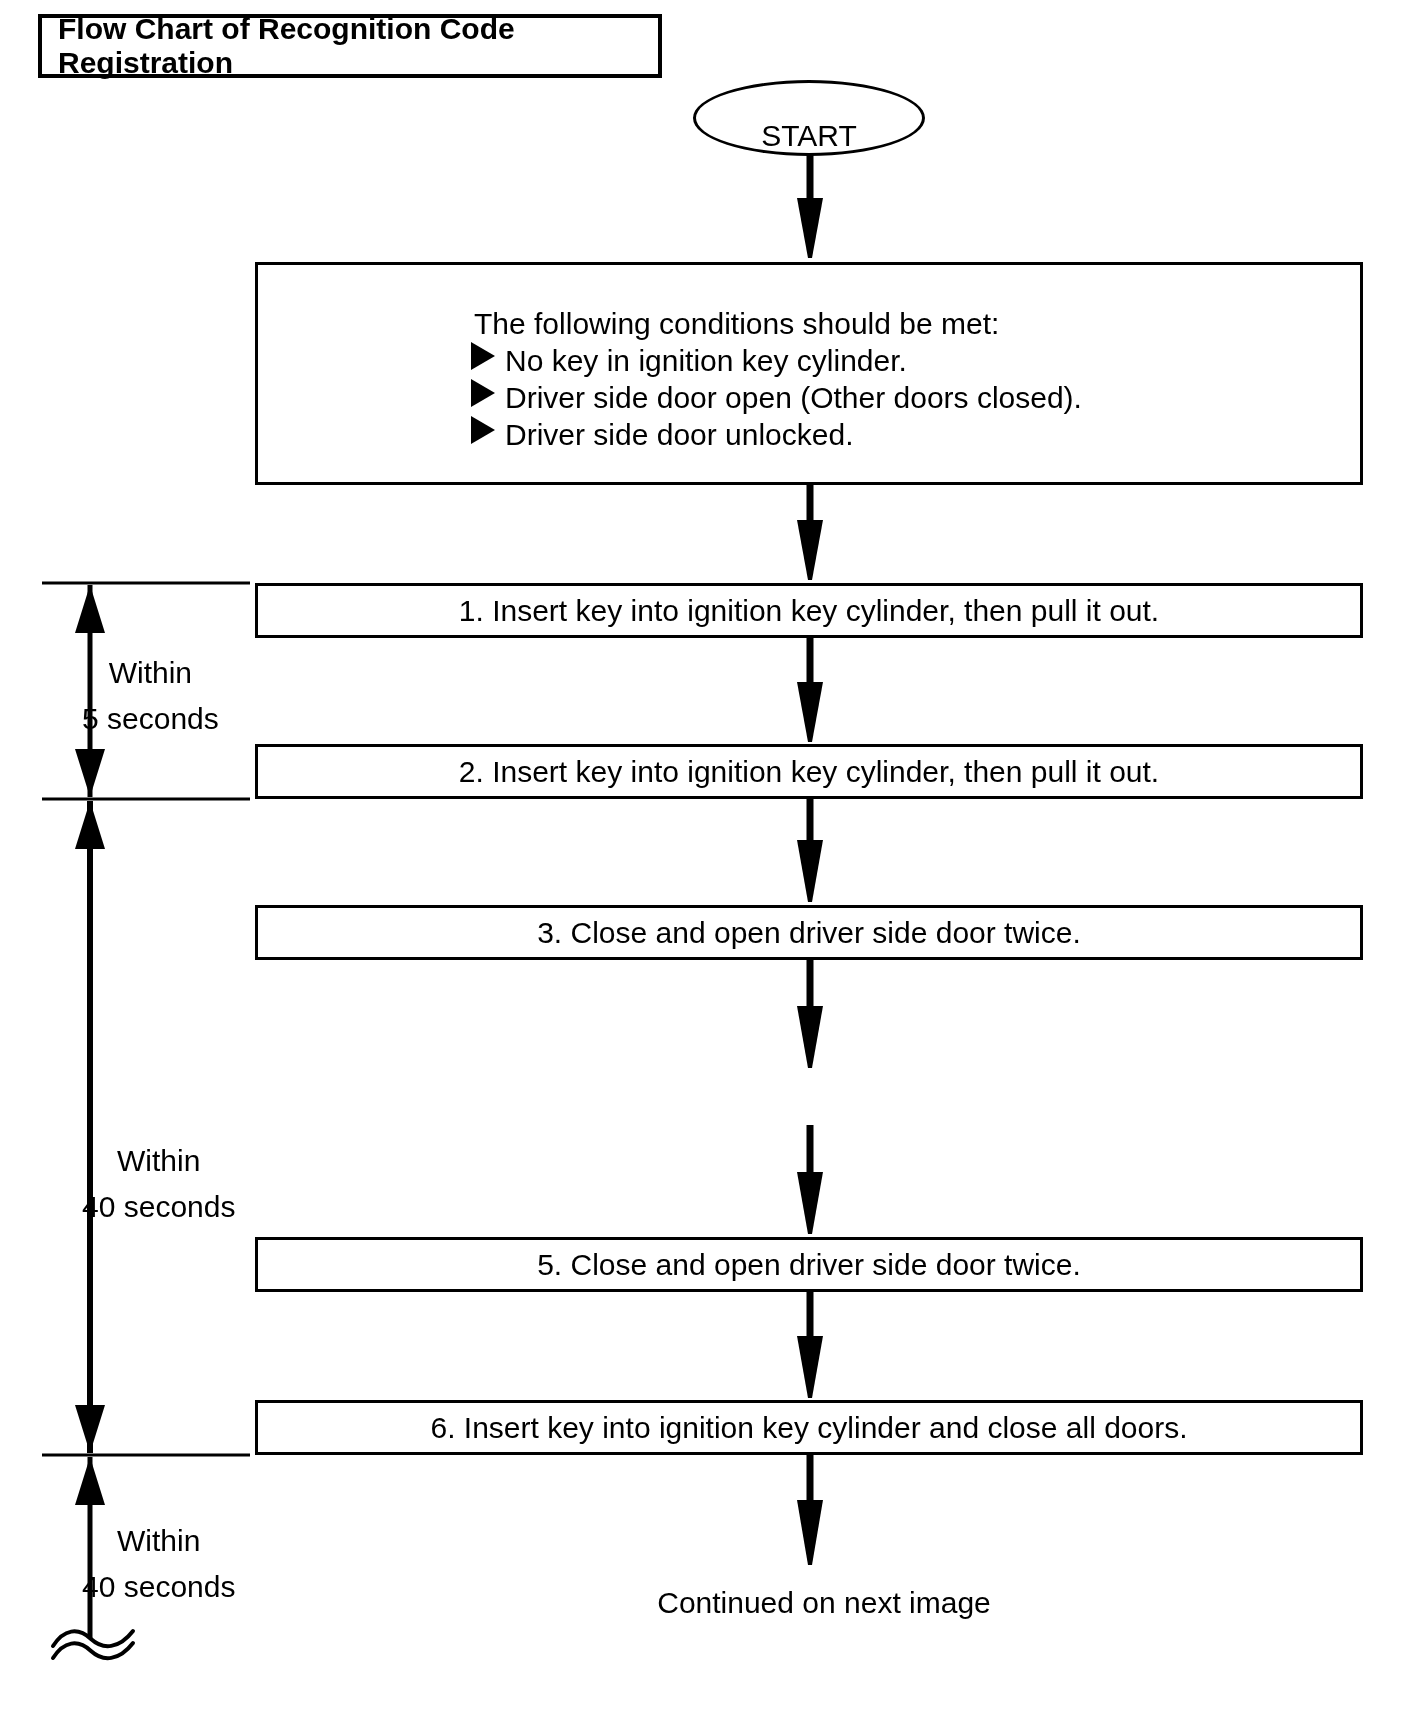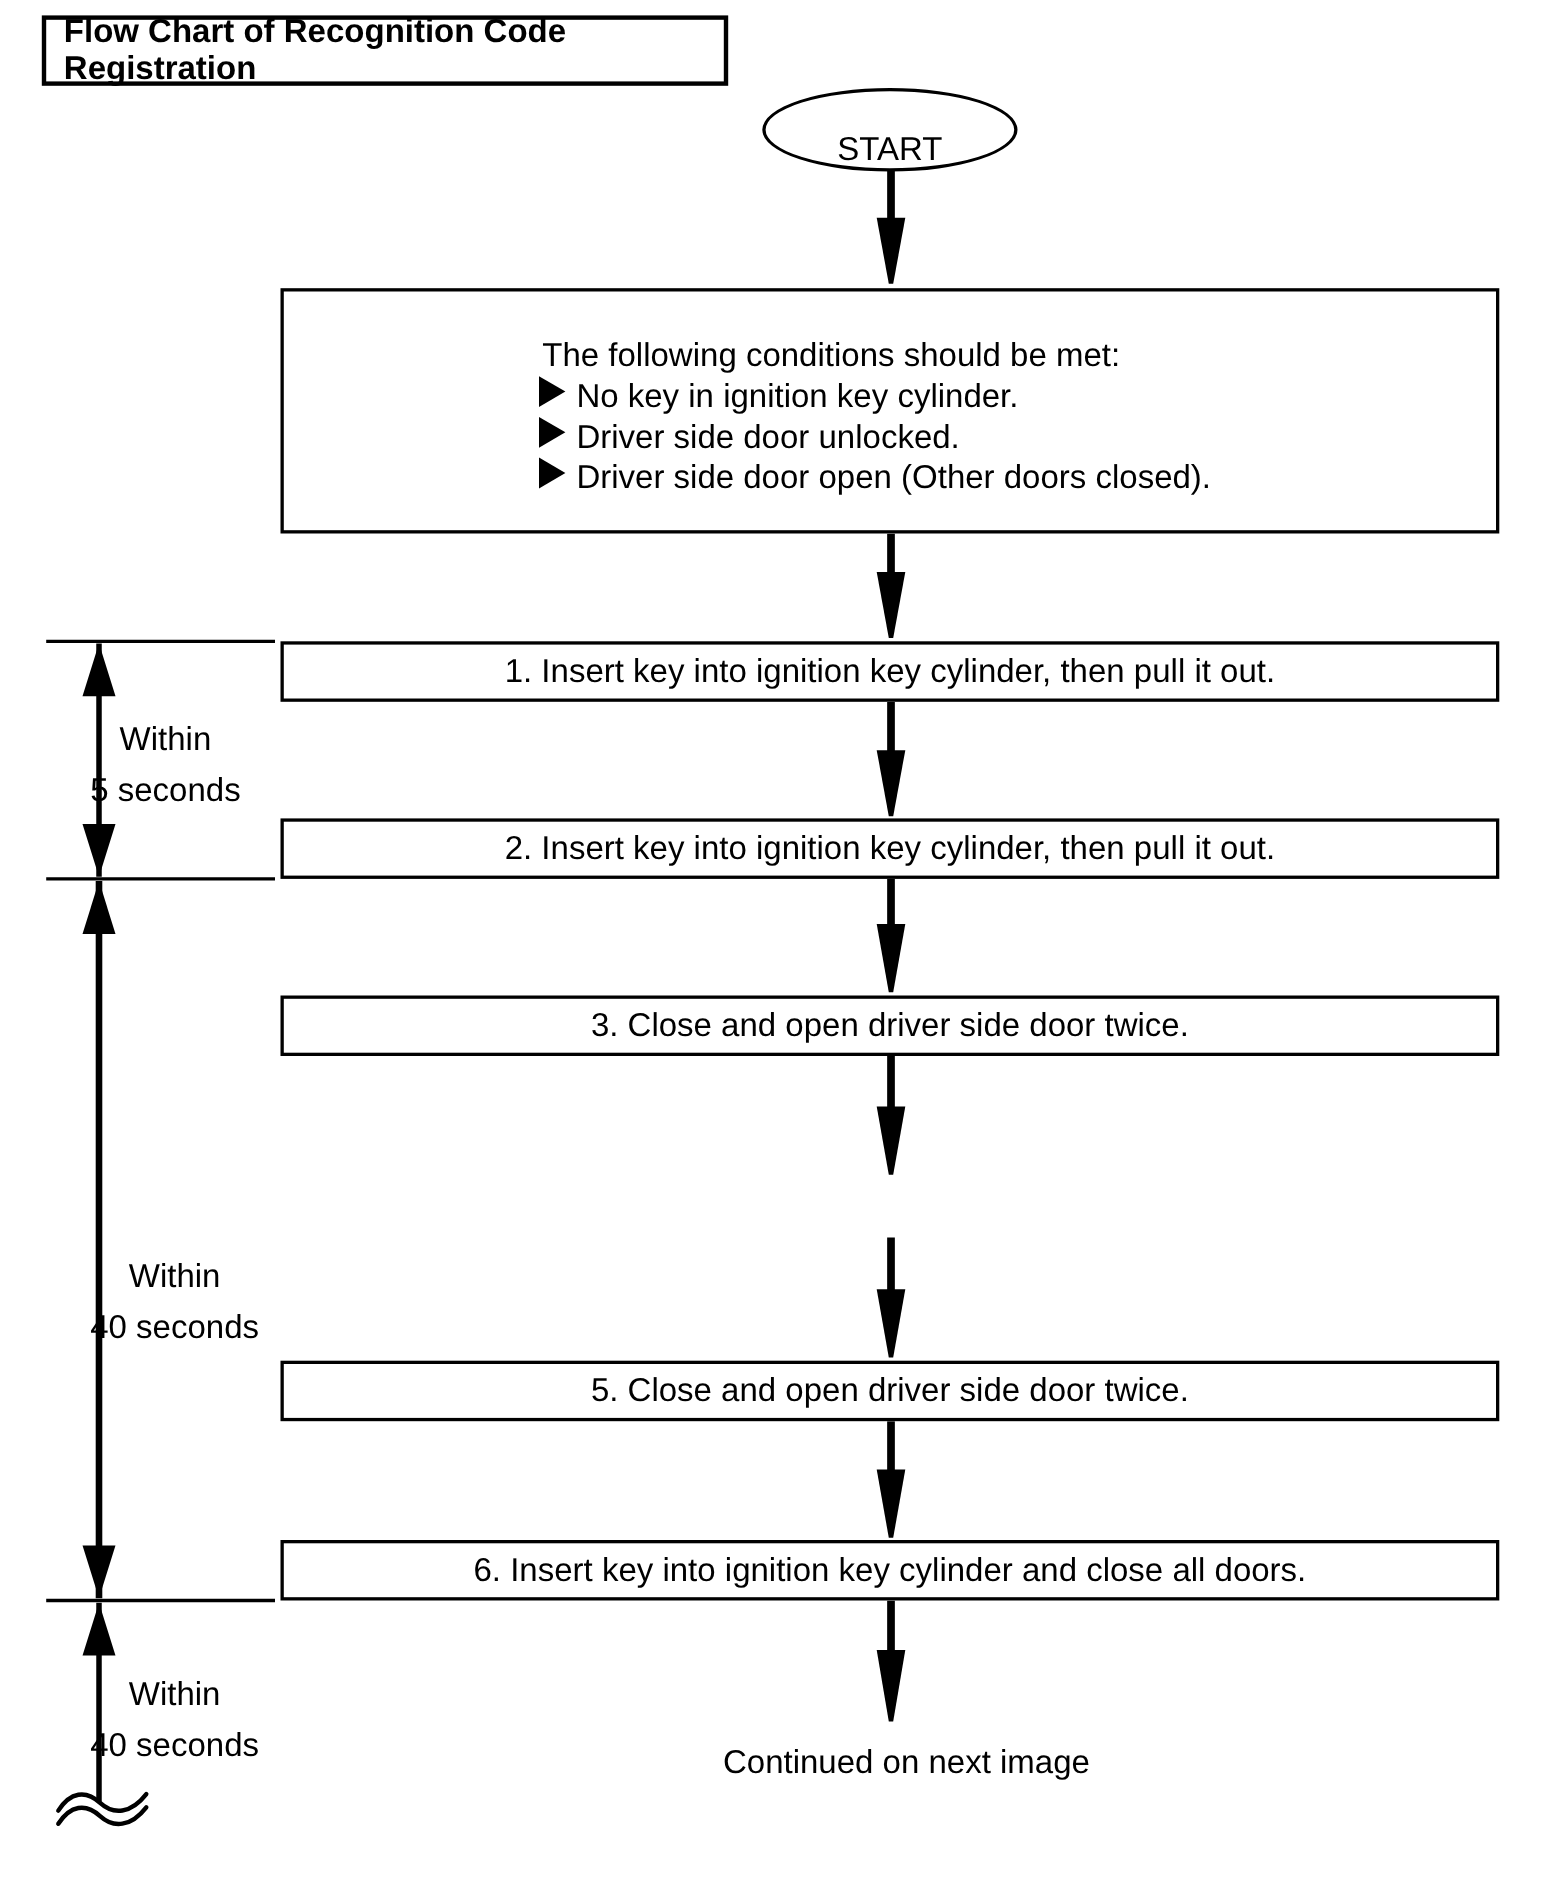--- a/index.html
+++ b/index.html
@@ -47,21 +47,21 @@
   .conditions-box {
     position: absolute;
     left: 255px; top: 262px;
     width: 1108px; height: 223px;
     border: 3px solid #000;
     background: #fff;
     font-size: 30px;
   }
   .cond-text {
     position: absolute;
-    left: 232px; top: 40px;
+    left: 213px; top: 40px;
   }
   .cond-line {
     height: 37px;
     line-height: 37px;
     white-space: nowrap;
   }
   .cond-line.intro { padding-left: 3px; }
   .cond-line.bullet {
     display: flex;
     align-items: flex-start;
@@ -180,25 +180,25 @@
 
   <div class="conditions-box">
     <div class="cond-text">
       <div class="cond-line intro">The following conditions should be met:</div>
       <div class="cond-line bullet">
         <span class="tri-icon"></span>
         <span>No key in ignition key cylinder.</span>
       </div>
       <div class="cond-line bullet">
         <span class="tri-icon"></span>
-        <span>Driver side door unlocked.</span>
+        <span>Driver side door open (Other doors closed).</span>
       </div>
       <div class="cond-line bullet">
         <span class="tri-icon"></span>
-        <span>Driver side door open (Other doors closed).</span>
+        <span>Driver side door unlocked.</span>
       </div>
     </div>
   </div>
 
   <div class="step-box" style="top:583px">
     <span>1. Insert key into ignition key cylinder, then pull it out.</span>
   </div>
   <div class="step-box" style="top:744px">
     <span>2. Insert key into ignition key cylinder, then pull it out.</span>
   </div>

